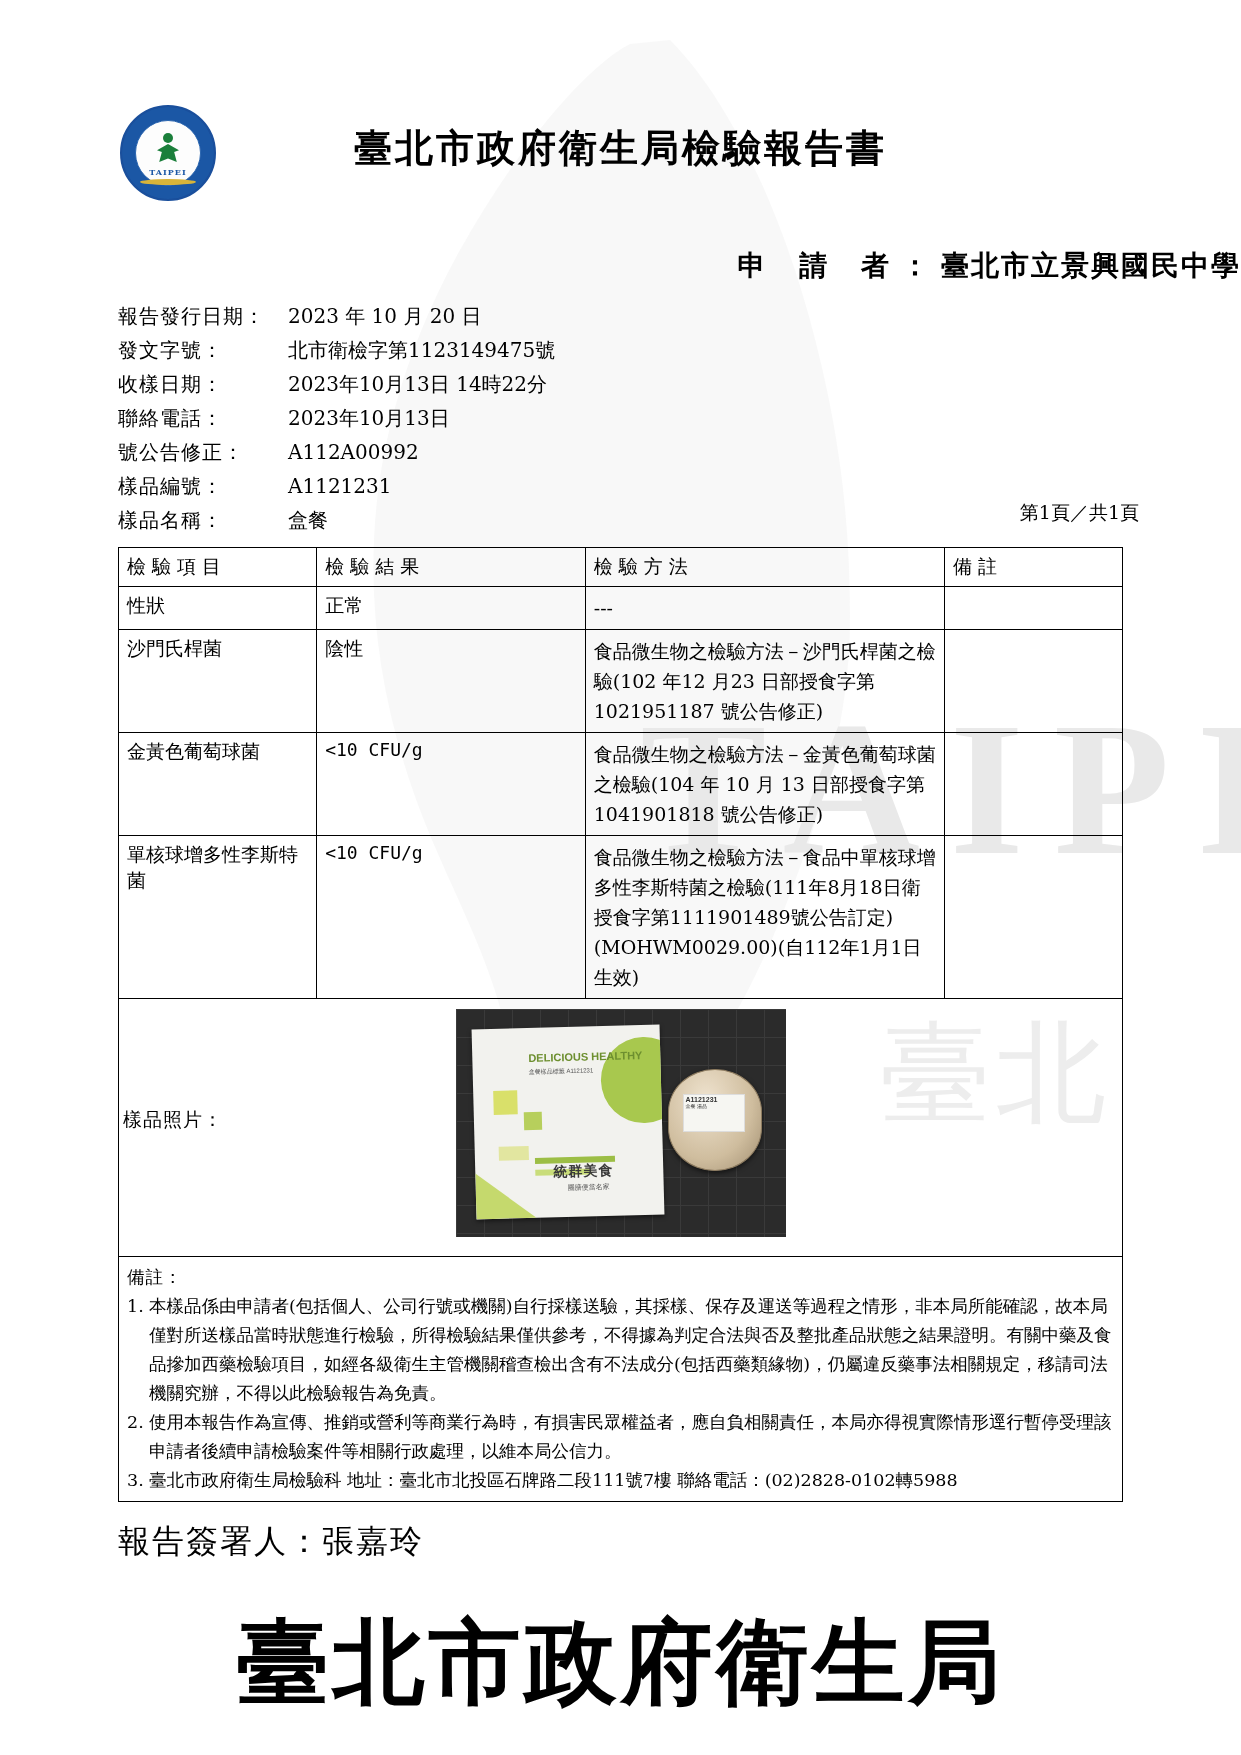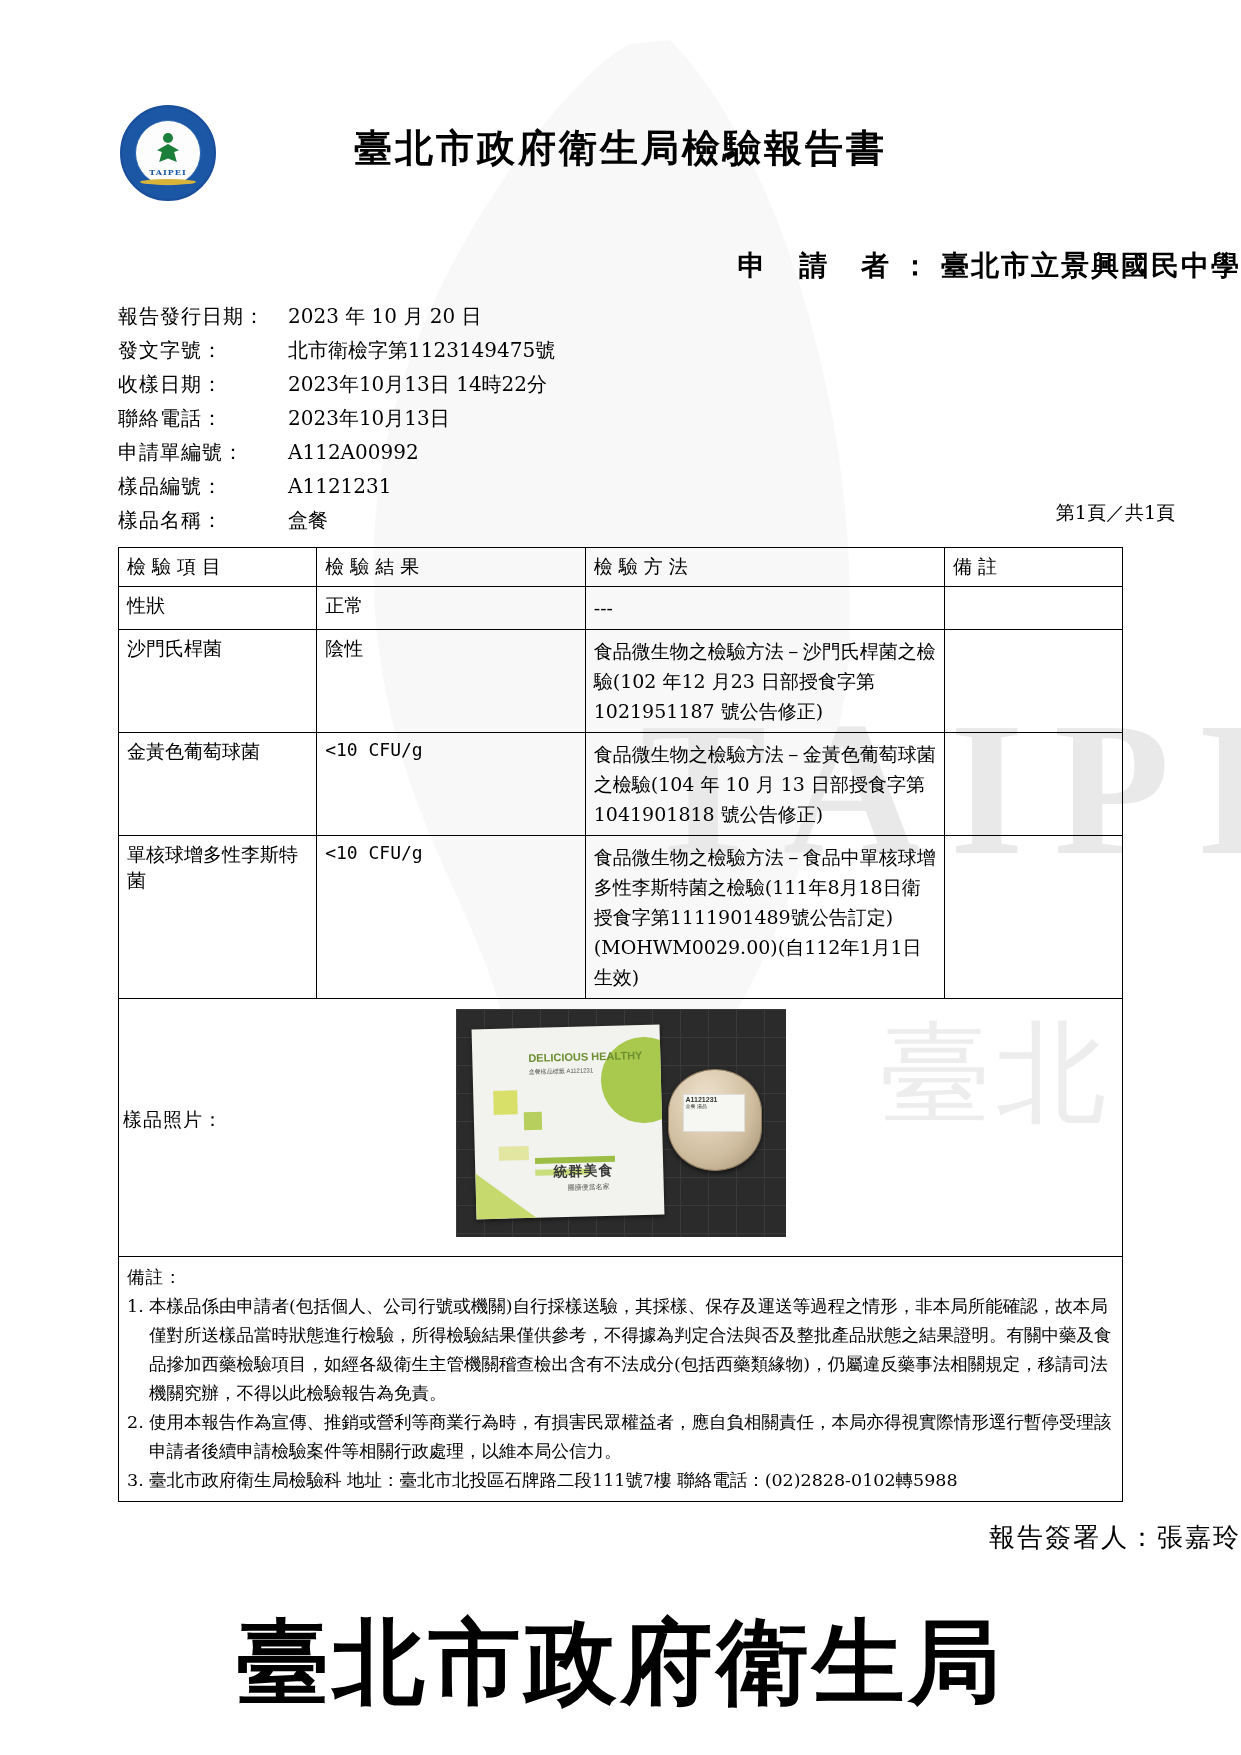--- a/index.html
+++ b/index.html
@@ -152,21 +152,21 @@
     position: relative;
   }
   .meta-row { display: flex; }
   .meta-label { width: 170px; letter-spacing: 1px; }
   .meta-value { }
   .page-count {
     position: absolute;
     right: 0;
     left: 0;
     text-align: right;
-    padding-right: 66px;
+    padding-right: 102px;
     top: 196px;
     font-size: 19px;
   }
 
   
   table.result-table {
     margin: 10px 0 0 118px;
     width: 1005px;
     border-collapse: collapse;
     table-layout: fixed;
@@ -285,23 +285,22 @@
   
   .notes-cell { font-size: 17.5px; line-height: 29px; padding: 6px 10px 10px 10px; }
   .notes-title { letter-spacing: 1px; }
   .note-item { display: flex; }
   .note-num { width: 22px; flex: none; }
   .note-text { flex: 1; }
 
   
   .signature {
     margin: 18px 0 0 118px;
-    font-size: 26px;
+    font-size: 32px;
     letter-spacing: 2px;
-    text-align: right;
   }
 
   
   .bottom-stamp {
     position: absolute;
     left: 0; right: 0;
     bottom: 30px;
     text-align: center;
     font-size: 92px;
     font-weight: bold;
@@ -351,21 +350,21 @@
       </div>
     <div class="meta-row">
         <span class="meta-label">收樣日期：</span>
         <span class="meta-value">2023年10月13日  14時22分</span>
       </div>
     <div class="meta-row">
         <span class="meta-label">聯絡電話：</span>
         <span class="meta-value">2023年10月13日</span>
       </div>
     <div class="meta-row">
-        <span class="meta-label">申請單編號：</span>
+        <span class="meta-label">號公告修正：</span>
         <span class="meta-value">A112A00992</span>
       </div>
     <div class="meta-row">
         <span class="meta-label">樣品編號：</span>
         <span class="meta-value">A1121231</span>
       </div>
     <div class="meta-row">
         <span class="meta-label">樣品名稱：</span>
         <span class="meta-value">盒餐</span>
       </div>

